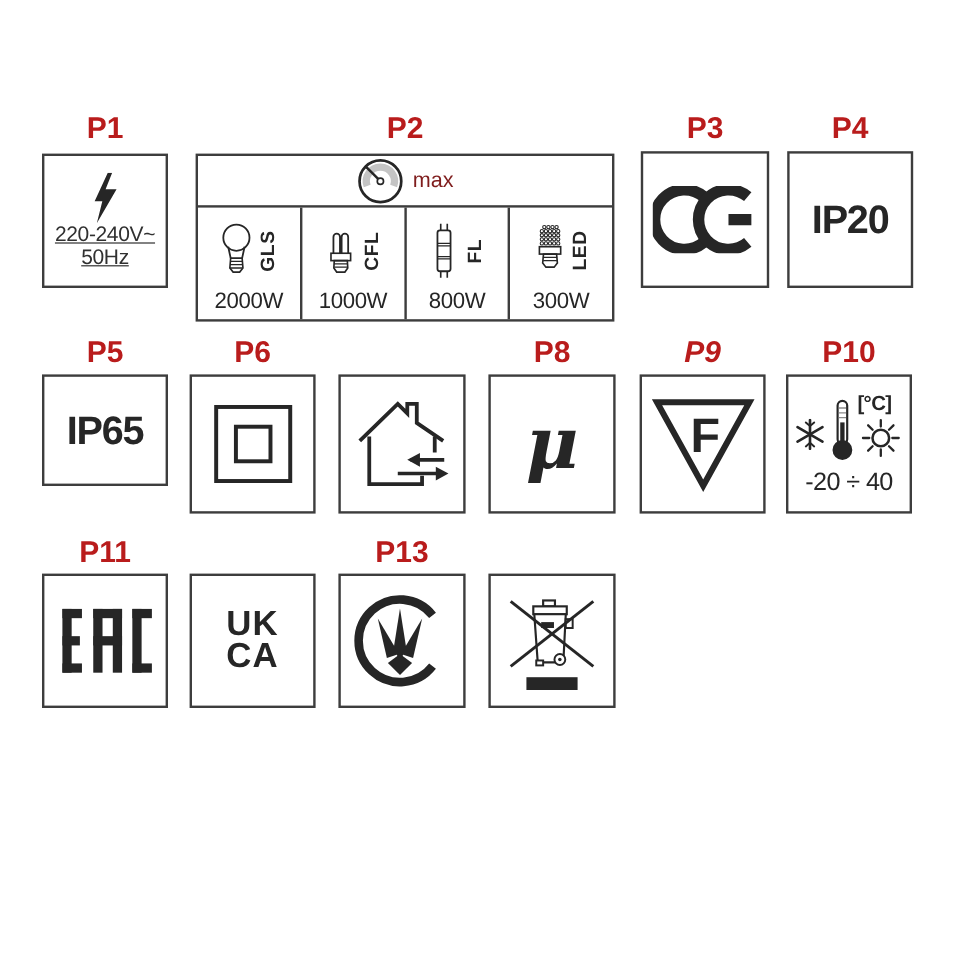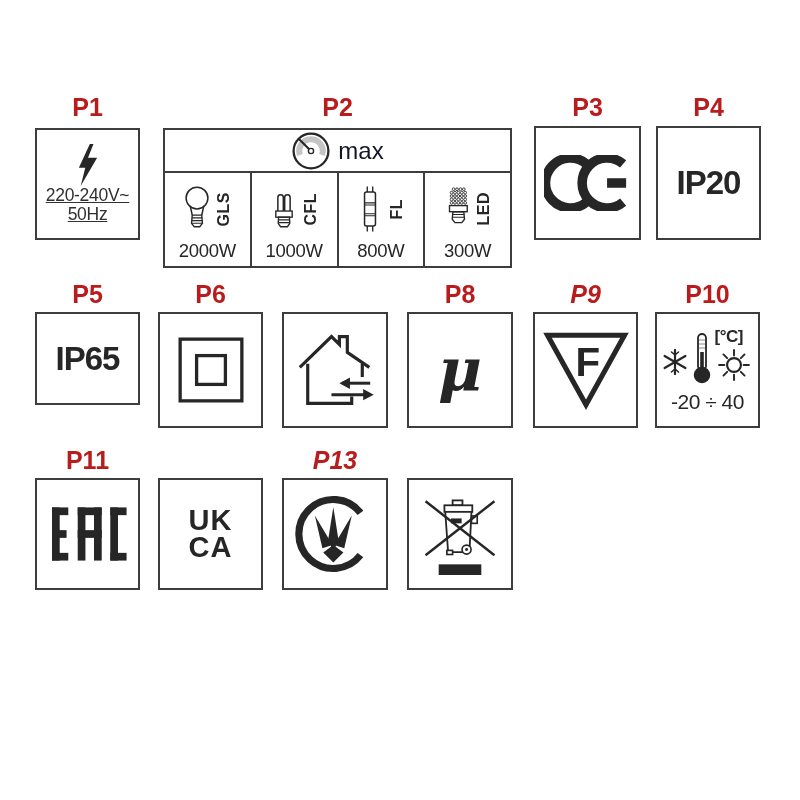--- a/index.html
+++ b/index.html
@@ -10,21 +10,21 @@
         display:flex;align-items:center;justify-content:center;}
   .col-flex{flex-direction:column;}
   svg{display:block;}
   .stroke{stroke:#262626;fill:none;}
   .fillink{fill:#262626;}
   
   .p1-text{font-size:17.5px;line-height:1.08;text-align:center;letter-spacing:-0.3px;color:#303030;text-decoration:underline;}
   
   #p2-cell{flex-direction:column;align-items:stretch;justify-content:flex-start;padding:0;}
   .p2-top{height:47px;border-bottom:2px solid #3d3d3d;display:flex;align-items:center;justify-content:center;gap:7px;}
-  .p2-max{font-size:24px;color:#0f172a;}
+  .p2-max{font-size:18px;color:#7f1d1d;}
   .p2-cols{flex:1;display:flex;}
   .p2-col{flex:1;display:flex;flex-direction:column;align-items:center;border-right:2px solid #3d3d3d;padding-top:5px;}
   .p2-col:last-child{border-right:none;}
   .lamp-wrap{flex:1;display:flex;align-items:center;justify-content:center;gap:3px;}
   .lamp-type{writing-mode:vertical-rl;transform:rotate(180deg);font-weight:bold;font-size:16px;letter-spacing:0.5px;}
   .lamp-watt{font-size:18.5px;padding-bottom:4px;letter-spacing:-0.3px;}
   
   .ip-text{font-weight:bold;font-size:33px;letter-spacing:-1px;}
   
   .mu{font-family:"DejaVu Serif",serif;font-style:italic;font-weight:bold;font-size:60px;line-height:1;}
@@ -247,21 +247,21 @@
             </g>
           </svg>
         </span>
         <span class="p10-unit">[°C]</span>
       </div>
       <div class="p10-range">-20 ÷ 40</div>
     </div>
   </div>
 
   <div class="plabel" style="left:35px;top:446px;width:105px;">P11</div>
-  <div class="plabel" style="left:282px;top:446px;width:106px;font-style:italic;">P13</div>
+  <div class="plabel" style="left:282px;top:446px;width:106px;">P13</div>
 
   <div class="cell" style="left:35px;top:478px;width:105px;height:112px;">
     <span>
       <svg width="86" height="60" viewBox="0 0 100 70">
         <g class="fillink">
           <rect x="8" y="4" width="9" height="62"></rect>
             <rect x="8" y="4" width="19" height="9"></rect>
           <rect x="8" y="30.5" width="17" height="9"></rect>
             <rect x="8" y="57" width="19" height="9"></rect>
           <rect x="38" y="4" width="9" height="62"></rect>

